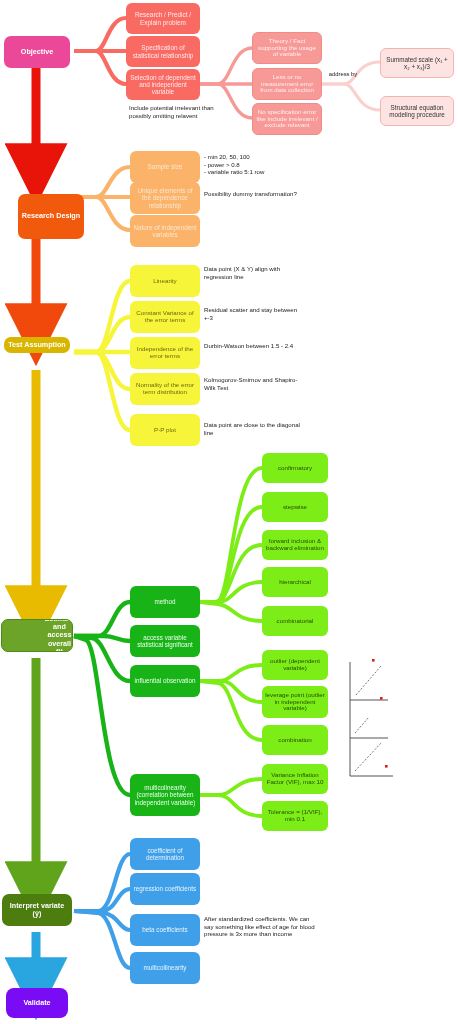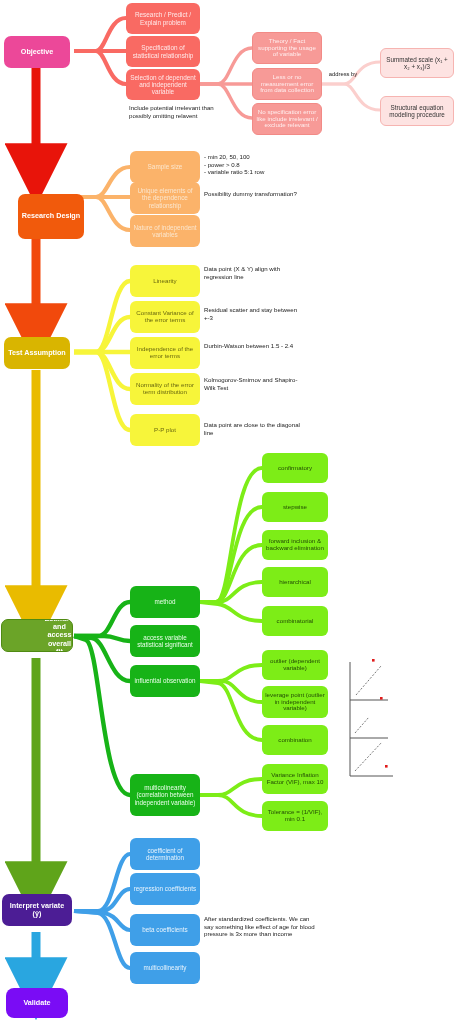--- a/index.html
+++ b/index.html
@@ -17,21 +17,21 @@
     border-radius:6px;line-height:1.12;
     padding:2px 3px;
     overflow:hidden;
   }
   
   .stage{color:#ffffff;font-size:7.2px;font-weight:600;border-radius:7px;}
   .stage-objective{background:#ec4899;}
   .stage-research{background:#f15a0c;}
   .stage-testassump{background:#d9b500;}
   .stage-estimate{background:#6ba428;border:1px solid #4f8a12;padding-left:48px;}
-  .stage-interpret{background:#4c1d95;}
+  .stage-interpret{background:#4d7c0f;}
   .stage-validate{background:#7a0cf5;border-radius:8px;}
 
   
   .n-red{background:#f96a63;color:#ffe9e9;font-size:6.4px;}
   .n-pink{background:#f79a97;color:#ffeeee;font-size:6.2px;border:1px solid #f28a86;}
   .n-pinkpale{background:#fde3e2;color:#333;font-size:6.3px;border:1px solid #f6b4b1;}
   .n-orange{background:#fbb36a;color:#fbe6cd;font-size:6.4px;}
   .n-yellow{background:#f7f53a;color:#6b6a10;font-size:6.2px;}
   .n-greendark{background:#17b317;color:#eaffea;font-size:6.3px;}
   .n-greenlt{background:#7ded17;color:#234d05;font-size:6.2px;}
@@ -160,21 +160,21 @@
   </svg>
 
   <div class="node stage stage-objective" style="left:4px;top:36px;width:66px;height:32px;">
     <span>Objective</span>
   </div>
 
   <div class="node stage stage-research" style="left:18px;top:181px;width:66px;height:45px;margin-top:13px;">
     <span>Research Design</span>
   </div>
 
-  <div class="node stage stage-testassump" style="left:4px;top:337px;width:66px;height:32px;align-items:center;">
+  <div class="node stage stage-testassump" style="left:4px;top:337px;width:66px;height:16px;align-items:center;">
     <span>Test Assumption</span>
   </div>
 
   <div class="node stage stage-estimate" style="left:1px;top:619px;width:72px;height:33px;">
     <span>Estimate and access overall fit</span>
   </div>
 
   <div class="node stage stage-interpret" style="left:2px;top:894px;width:70px;height:32px;">
     <span>Interpret variate (ŷ)</span>
   </div>

